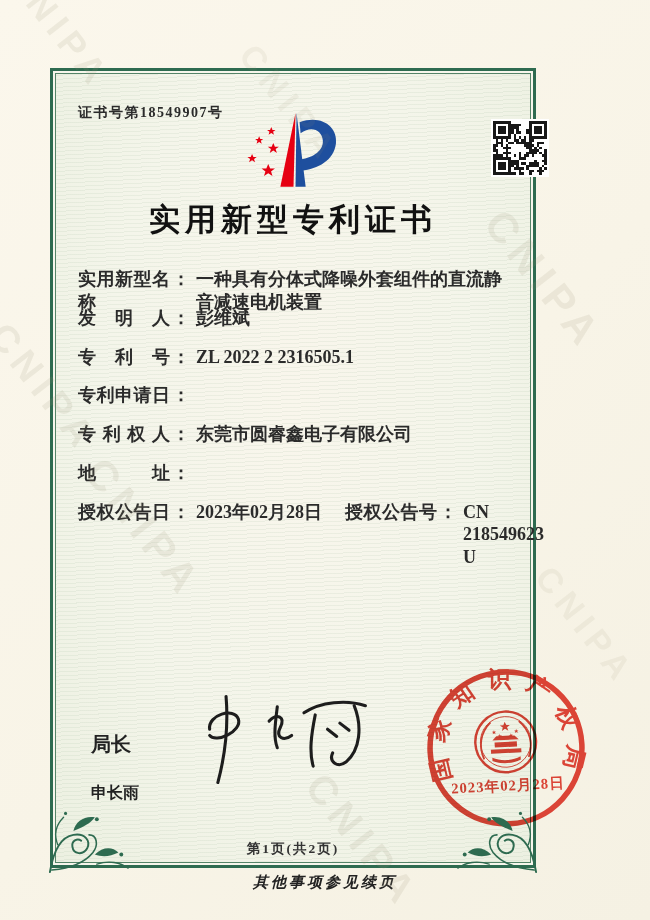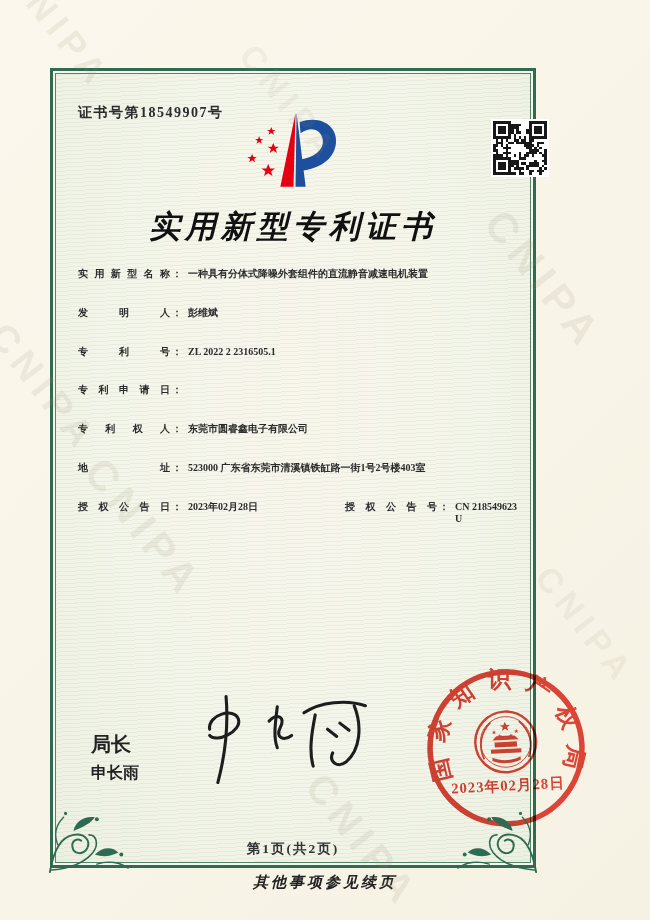--- a/index.html
+++ b/index.html
@@ -38,42 +38,42 @@
   }
   .logo{position:absolute;left:50%;top:38px;transform:translateX(-50%);width:96px;height:88px;}
   .qr{
     position:absolute;left:438px;top:48px;width:58px;height:58px;
     display:grid;grid-template-columns:repeat(21,1fr);grid-auto-rows:1fr;
     background:#fff;padding:2px;box-sizing:border-box;
   }
   .qr i{display:block;}
   .qr i.b{background:#181818;}
   .title{
-    position:absolute;left:0;right:0;top:124px;margin:11px;
-    text-align:center;font-size:31px;font-weight:700;letter-spacing:5px;color:#111;font-style:italic;
+    position:absolute;left:0;right:0;top:124px;margin:4px;
+    text-align:center;font-size:31px;font-weight:700;letter-spacing:5px;color:#111;
   }
   
   .fields{position:absolute;left:25px;right:14px;top:190px;padding-top:7px;}
   .frow{position:relative;height:38.8px;display:flex;align-items:flex-start;
-        font-size:10px;font-weight:700;color:#2b2b2b;line-height:1.25;}
+        font-size:18px;font-weight:700;color:#2b2b2b;line-height:1.25;}
   .lbl{width:92px;flex:0 0 92px;text-align:justify;text-align-last:justify;}
   .colon{margin:0 6px 0 2px;}
   .val{flex:1;}
   .pair2{position:absolute;left:267px;top:0;display:flex;}
   .pair2 .lbl{width:92px;flex:0 0 92px;}
   
   .paras{position:absolute;left:25px;right:21px;top:455px;}
   .paras p{
     margin:0 0 7px 0;text-indent:2em;
     font-size:14.5px;line-height:1.6;letter-spacing:0.5px;
     font-style:italic;font-weight:600;color:#222;text-align:justify;
   }
   
   .sig-title{position:absolute;left:38px;top:660px;font-size:20px;font-weight:700;color:#222;}
-  .sig-name{position:absolute;left:38px;top:692px;font-size:16px;font-weight:700;color:#222;}
+  .sig-name{position:absolute;left:38px;top:712px;font-size:16px;font-weight:700;color:#222;}
   .signature{position:absolute;left:130px;top:616px;width:205px;height:105px;}
   
   .seal{position:absolute;left:372px;top:596px;width:162px;height:162px;
         transform:rotate(-3deg);opacity:0.95;mix-blend-mode:multiply;}
   .seal text{font-family:"Liberation Serif","DejaVu Serif",serif;font-weight:700;}
   
   .page-num{position:absolute;left:0;right:0;top:769px;text-align:center;
             font-size:13.5px;font-weight:600;letter-spacing:2px;color:#333;}
   .footer-note{position:absolute;left:0;right:0;top:873px;text-align:center;z-index:3;
                font-size:15px;font-weight:700;letter-spacing:3px;color:#222;font-style:italic;}
@@ -607,21 +607,20 @@
           <span class="colon">：</span>
       </div>
       <div class="frow">
         <span class="lbl">专利权人</span>
           <span class="colon">：</span>
           <span class="val">东莞市圆睿鑫电子有限公司</span>
       </div>
       <div class="frow">
         <span class="lbl">地址</span>
           <span class="colon">：</span>
-          <span class="val">523000 广东省东莞市清溪镇铁缸路一街1号2号楼403室</span>
       </div>
       <div class="frow">
         <span class="lbl">授权公告日</span>
           <span class="colon">：</span>
           <span class="val">2023年02月28日</span>
         <span class="pair2">
           <span class="lbl">授权公告号</span>
             <span class="colon">：</span>
             <span class="val">CN 218549623 U</span>
         </span>

